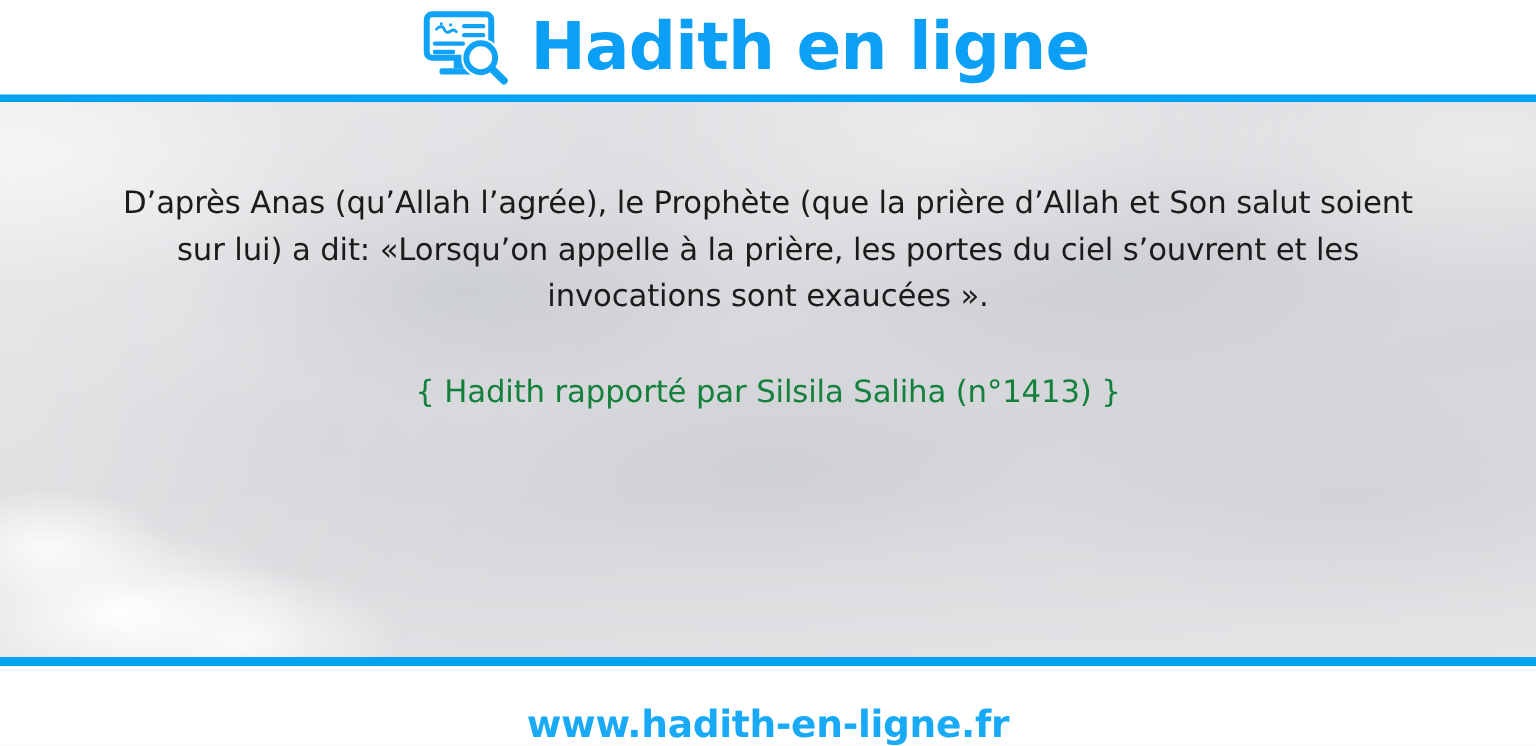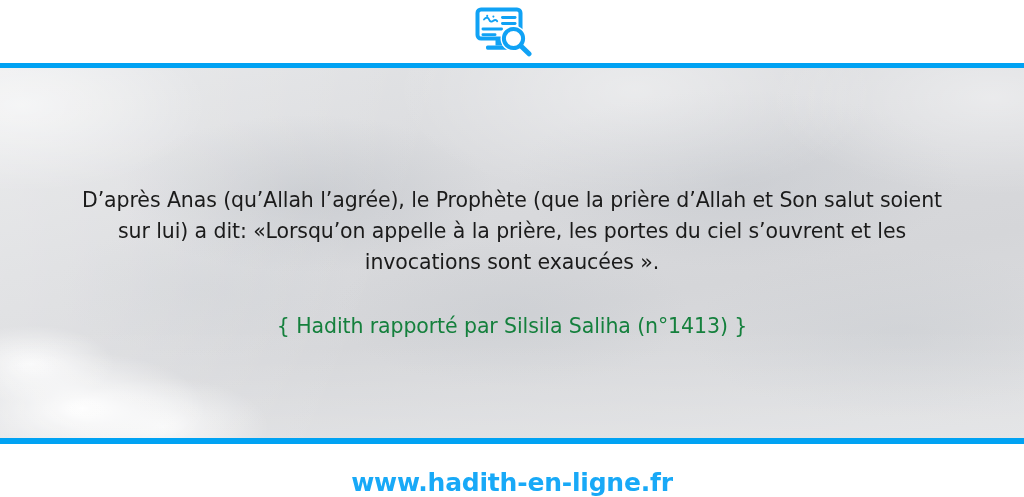--- a/index.html
+++ b/index.html
@@ -105,21 +105,21 @@
     top: 0;
     width: 1024px;
     height: 370px;
     display: flex;
     flex-direction: column;
     align-items: center;
     justify-content: flex-start;
   }
   .hadith-text {
     width: 880px;
-    margin-top: 117px;
+    margin-top: 52px;
     text-align: center;
     font-family: "DejaVu Sans", sans-serif;
     font-size: 20.5px;
     line-height: 31px;
     color: #1b1b1b;
     letter-spacing: -0.1px;
   }
   .hadith-source {
     width: 880px;
     margin-top: 33px;
@@ -183,20 +183,21 @@
         <rect x="26" y="9" width="15.5" height="2.9" rx="1.45" fill="#10a2f5"></rect>
         <rect x="26" y="15" width="15.5" height="2.9" rx="1.45" fill="#10a2f5"></rect>
 
         <rect x="6.5" y="20.6" width="21.5" height="2.9" rx="1.45" fill="#10a2f5"></rect>
         <rect x="6.5" y="26.2" width="15" height="2.9" rx="1.45" fill="#10a2f5"></rect>
 
         <circle cx="38.5" cy="31.5" r="13" fill="#ffffff"></circle>
         <circle cx="38.5" cy="31.5" r="9.6" fill="none" stroke="#10a2f5" stroke-width="4"></circle>
         <line x1="46.2" y1="39.2" x2="54" y2="46.8" stroke="#10a2f5" stroke-width="5" stroke-linecap="round"></line>
       </svg>
+      <div class="brand-title">Hadith en ligne</div>
     </div>
   </div>
 
   <div class="rule-top"></div>
 
   <div class="body-area">
     <div class="sky"></div>
     <div class="sky-veil"></div>
 
     <div class="content">

